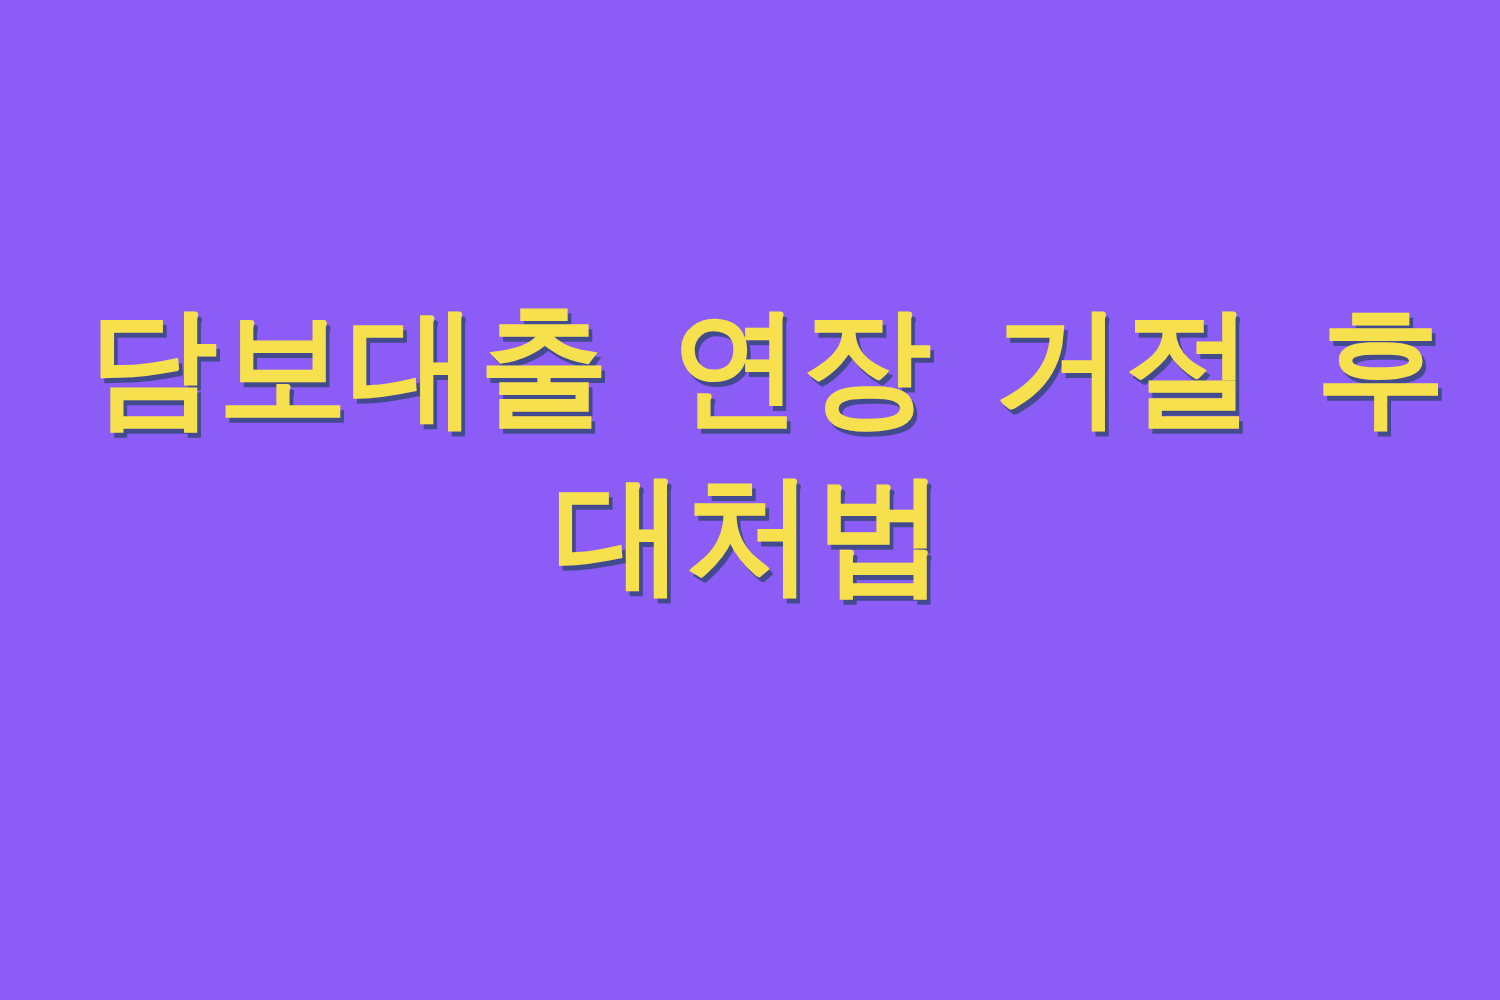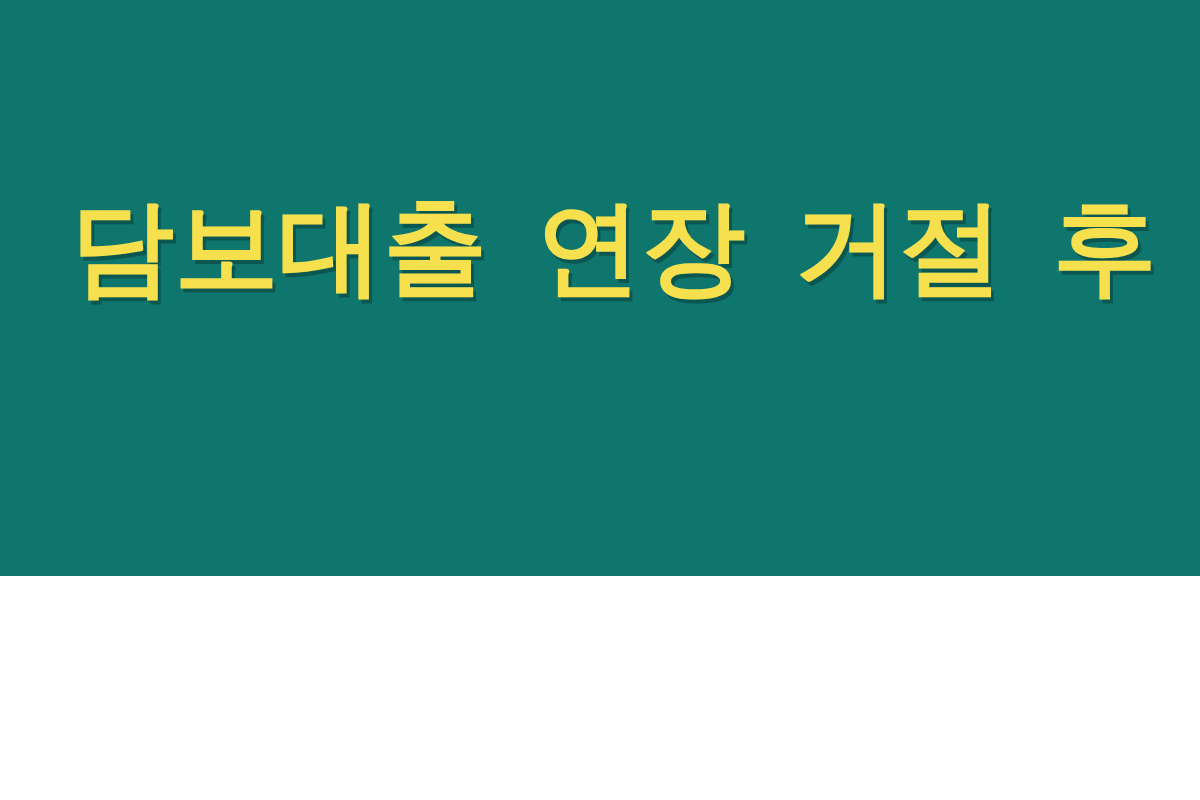--- a/index.html
+++ b/index.html
@@ -12,25 +12,25 @@
     width: 1200px;
     height: 800px;
     overflow: hidden;
     font-family: "Liberation Sans", "DejaVu Sans", sans-serif;
   }
 
   .poster {
     position: relative;
     box-sizing: border-box;
     width: 1200px;
-    height: 576px;
+    height: 800px;
     display: flex;
     align-items: center;
     justify-content: center;
-    background-color: #0f766e;
+    background-color: #8b5cf6;
   }
 
   .title-block {
     width: 1060px;
     text-align: center;
     
     margin-top: -80px;
     -webkit-user-select: none;
     user-select: none;
   }
@@ -54,16 +54,17 @@
 </style>
 </head>
 <body>
 
 <div class="poster">
 
   <div class="title-block">
 
     <span class="title-line title-line-1">담보대출 연장 거절 후</span>
 
+    <span class="title-line title-line-2">대처법</span>
 
   </div>
 
 </div>
 
 </body></html>

